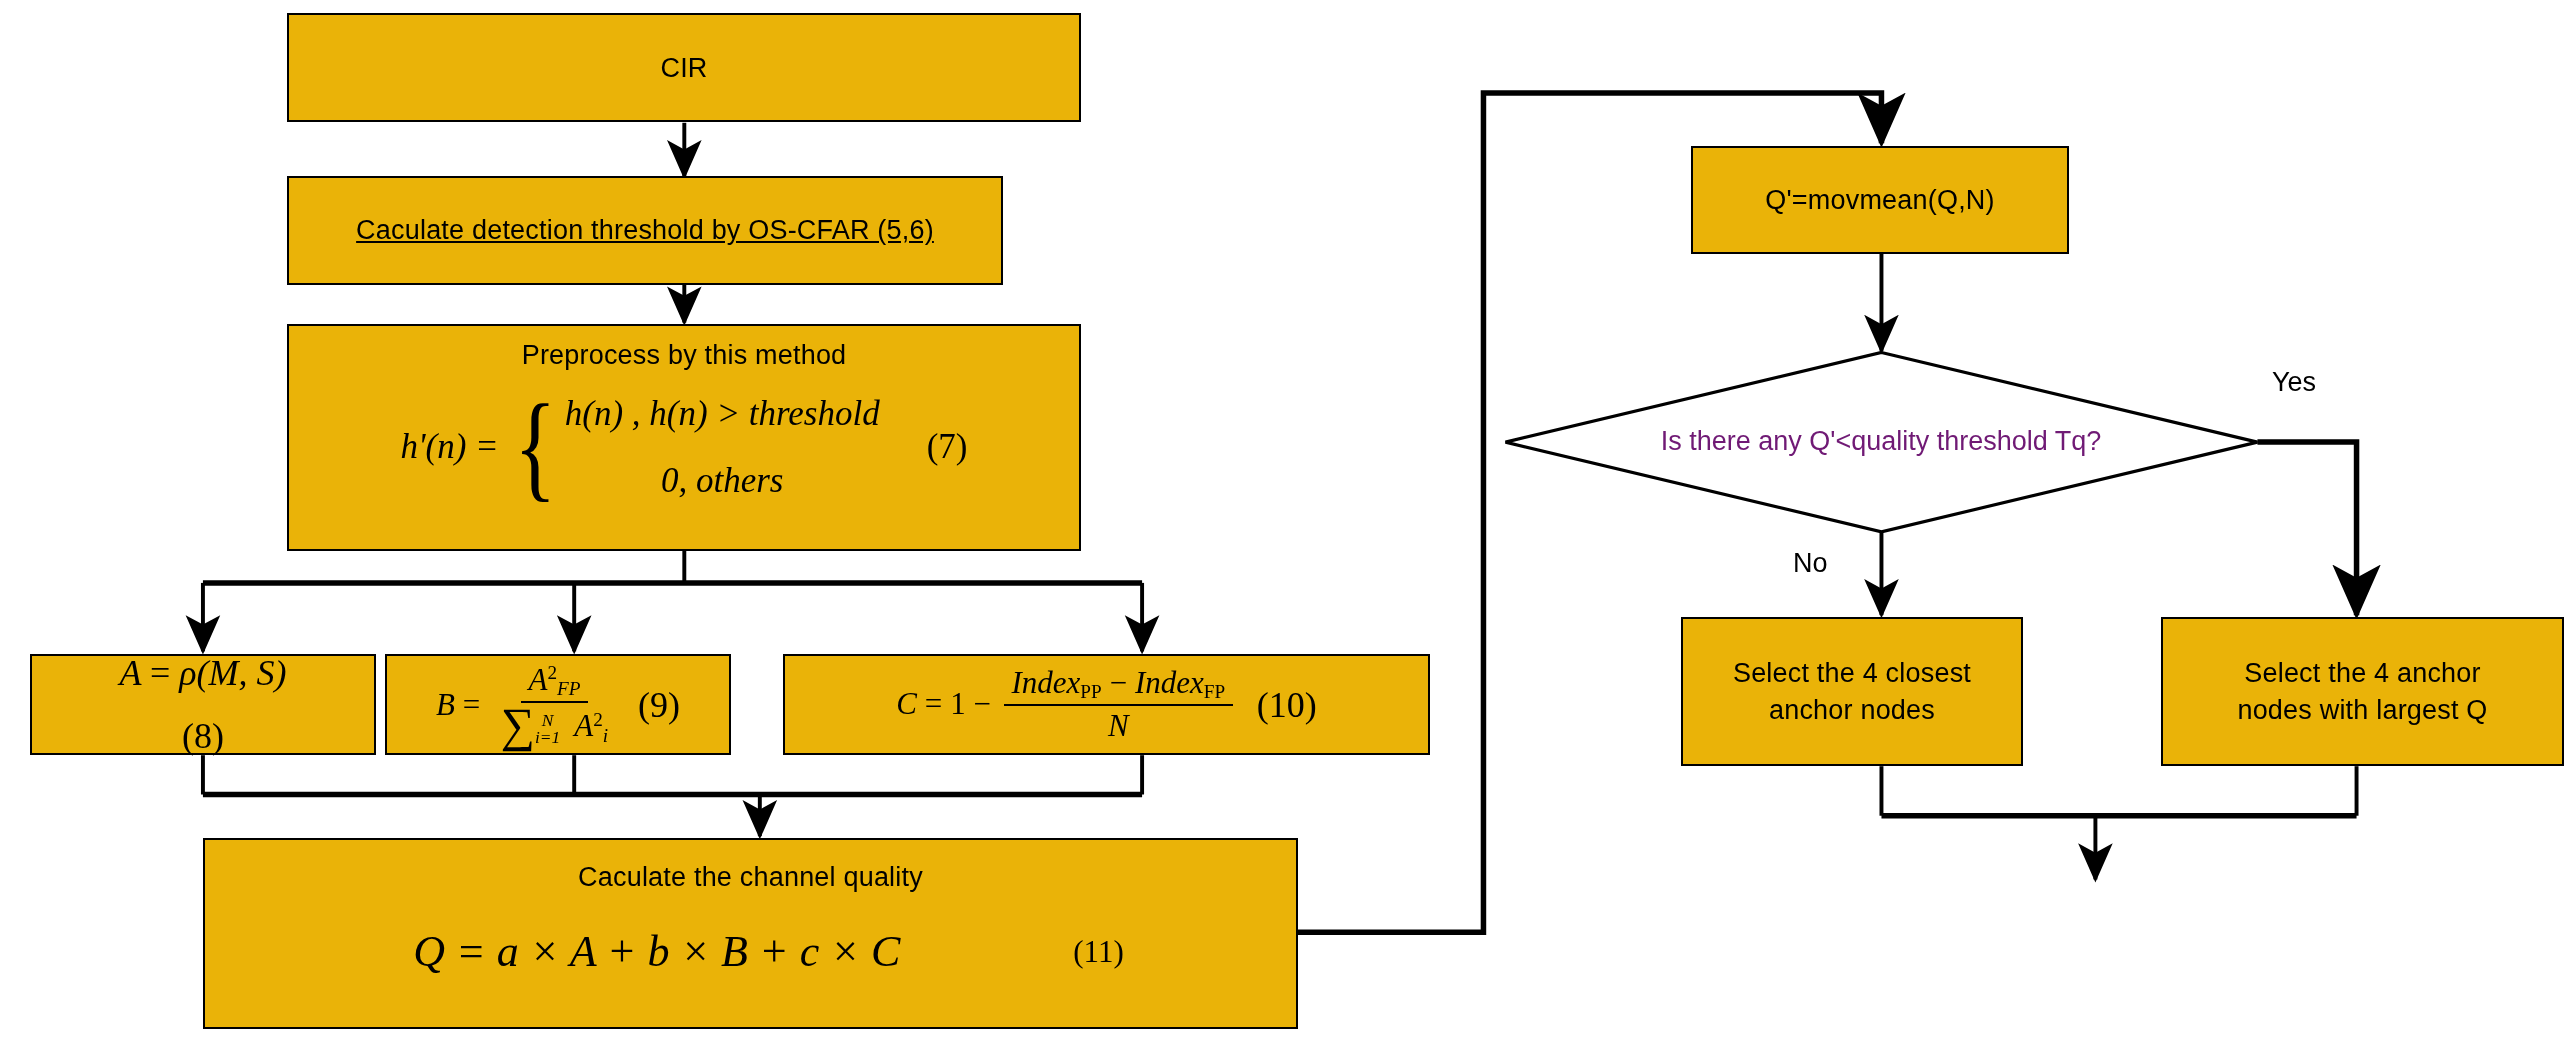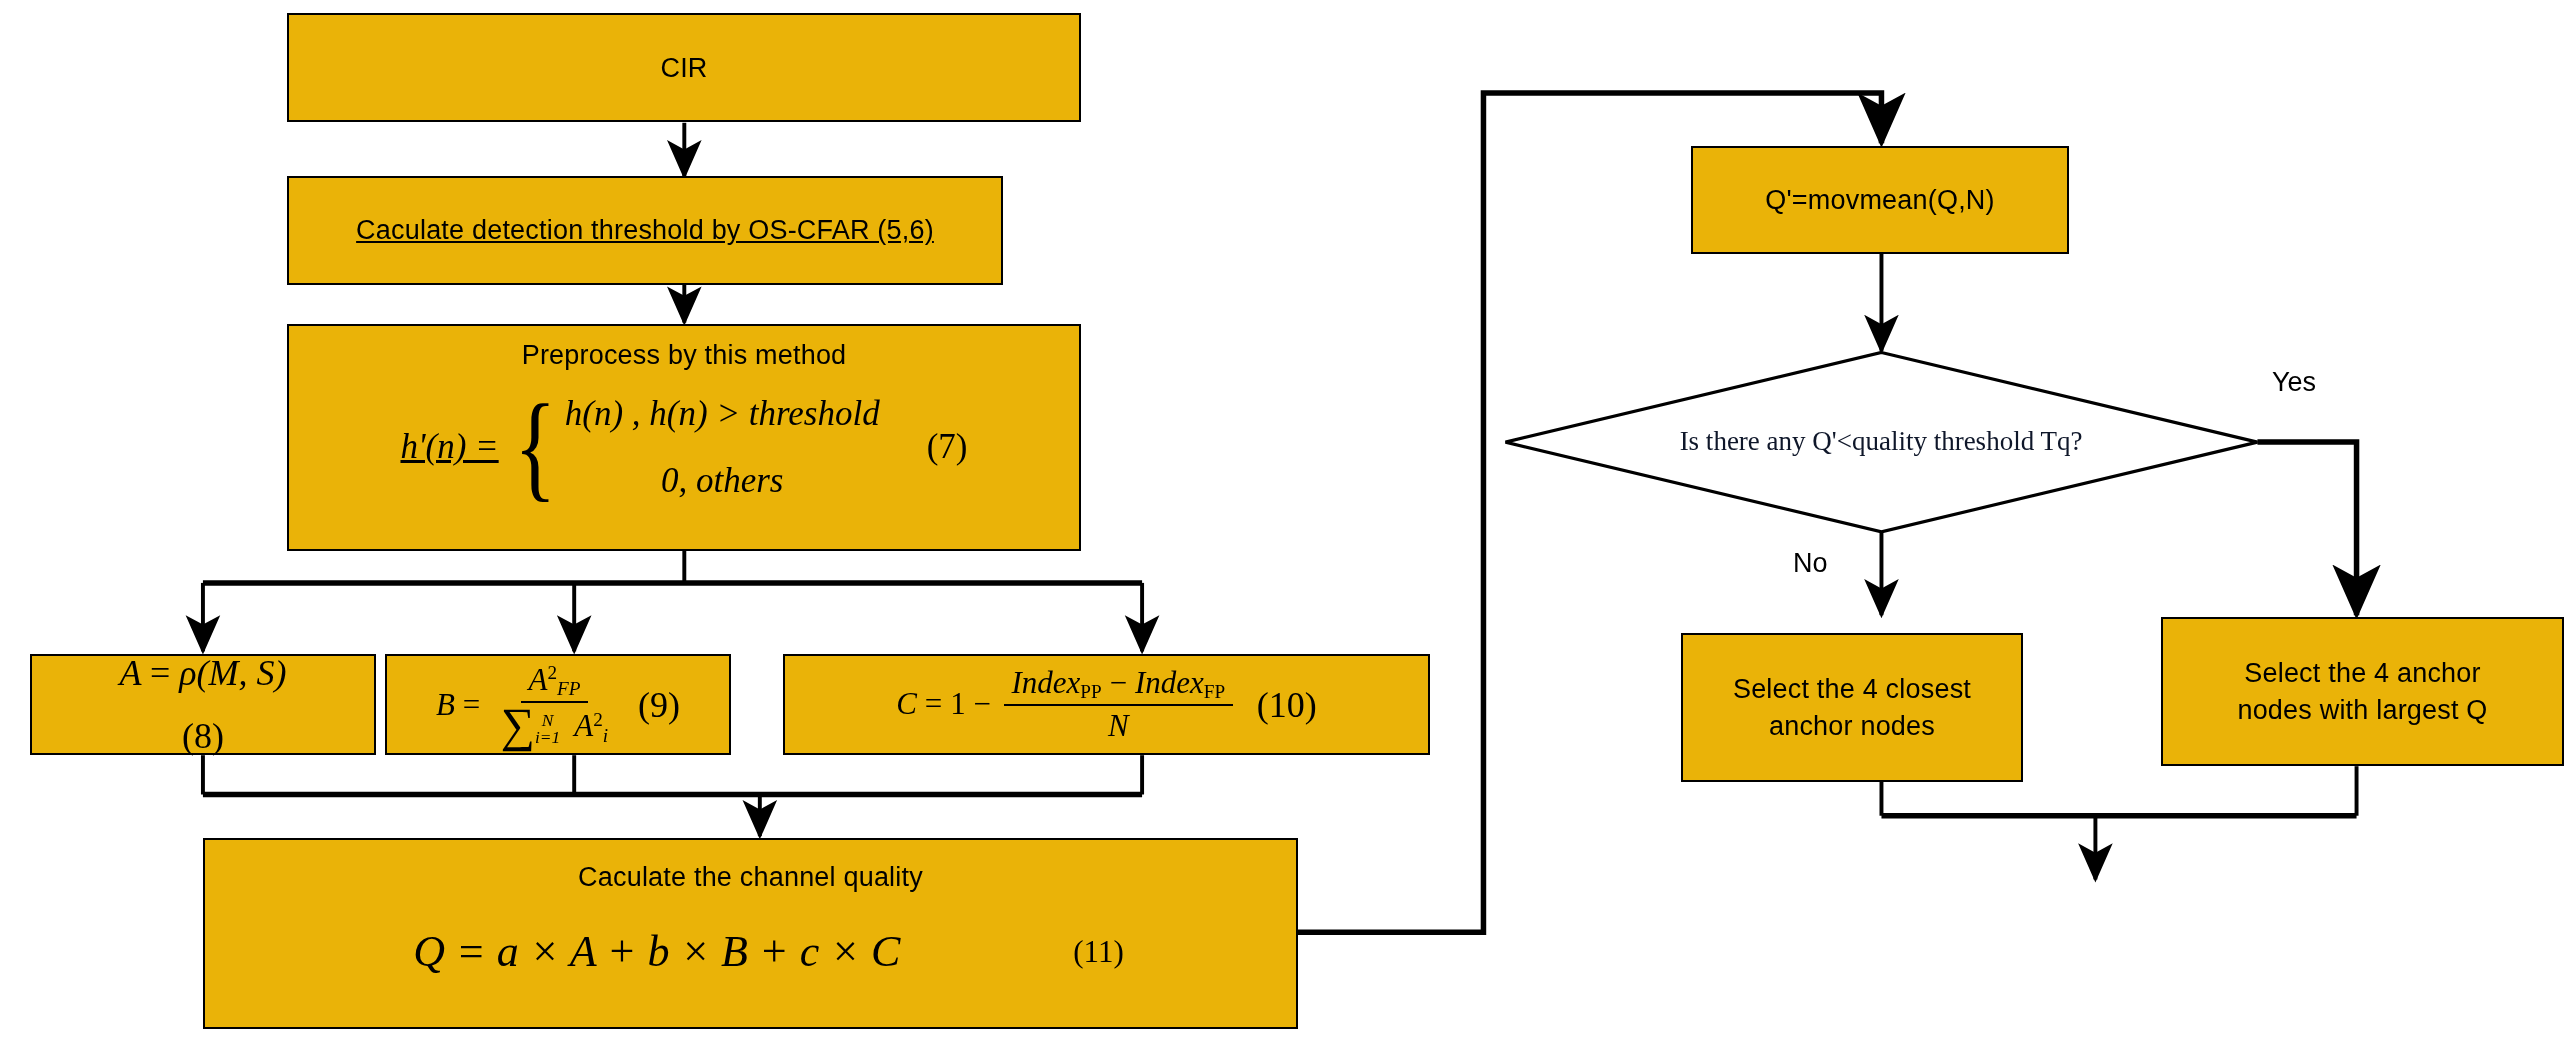--- a/index.html
+++ b/index.html
@@ -123,23 +123,23 @@
   }
   .diamond-text {
     position: absolute;
     left: 0;
     top: 0;
     width: 100%;
     height: 100%;
     display: flex;
     align-items: center;
     justify-content: center;
-    font-family: Liberation Serif, serif;
-    font-size: 27px;
-    color: #0f172a;
+    font-family: Liberation Sans, sans-serif;
+    font-size: 27px;
+    color: #701a75;
     white-space: nowrap;
   }
 </style>
 </head>
 <body>
 
 <div id="page">
 
   <svg class="connectors" viewBox="0 0 3275 1350" xmlns="http://www.w3.org/2000/svg">
     <defs>
@@ -184,21 +184,21 @@
     <span class="label">CIR</span>
   </div>
 
   <div class="node" style="left:287px; top:176px; width:716px; height:109px;text-decoration:underline;">
     <span class="label">Caculate detection threshold by OS-CFAR (5,6)</span>
   </div>
 
   <div class="node" style="left:287px; top:324px; width:794px; height:227px; justify-content:flex-start; padding-top:11px;">
     <span class="label">Preprocess by this method</span>
     <div style="display:flex; align-items:center; justify-content:center; width:100%; margin-top:20.5px;">
-      <span class="formula" style="font-size:35px;text-decoration:underline;">h'(n) =</span>
+      <span class="formula" style="font-size:35px;">h'(n) =</span>
       <span class="brace" style="margin:0 1.6px 0 7.9px;">{</span>
       <span class="cases" style="font-size:35px;">
         <span class="row formula">h(n) , h(n) &gt; threshold</span>
         <span class="row formula" style="text-align:center;">0, others</span>
       </span>
       <span class="eqnum" style="font-size:35px; margin-left:47px;">(7)</span>
     </div>
   </div>
 
   <div class="node" style="left:30px; top:654px; width:346px; height:101px; flex-direction:column; gap:20.5px;">
@@ -258,21 +258,21 @@
     <span class="label">Q'=movmean(Q,N)</span>
   </div>
 
   <div class="diamond-wrap" style="left:1505px; top:352px; width:752px; height:179px;">
     <div class="diamond-text">Is there any Q'&lt;quality threshold Tq?</div>
   </div>
 
   <div class="edge-label" style="left:2272px; top:367px;">Yes</div>
   <div class="edge-label" style="left:1793px; top:548px;">No</div>
 
-  <div class="node" style="left:1681px; top:633px; width:342px; height:149px;text-align:center;">
+  <div class="node" style="left:1681px; top:617px; width:342px; height:149px;text-align:center;">
     <span class="label two-line">Select the 4 closest</span>
     <span class="label two-line">anchor nodes</span>
   </div>
 
   <div class="node" style="left:2161px; top:617px; width:403px; height:149px;">
     <span class="label two-line">Select the 4 anchor</span>
     <span class="label two-line">nodes with largest Q</span>
   </div>
 
 

